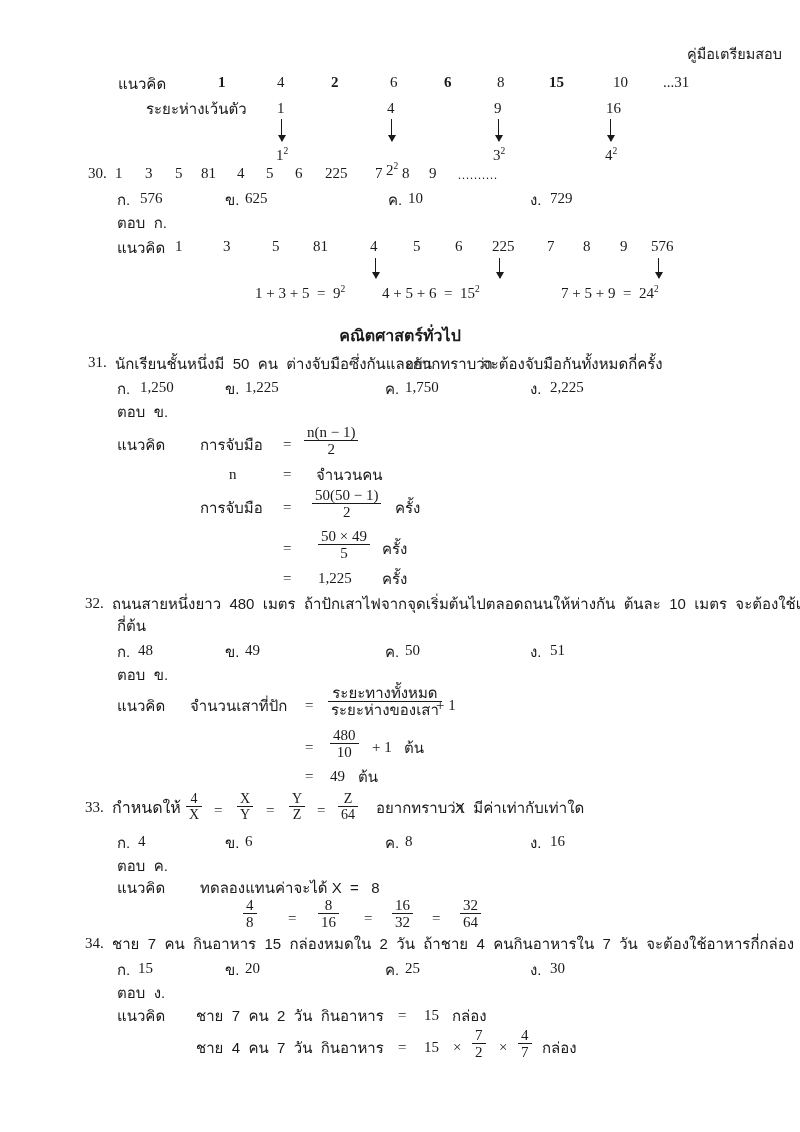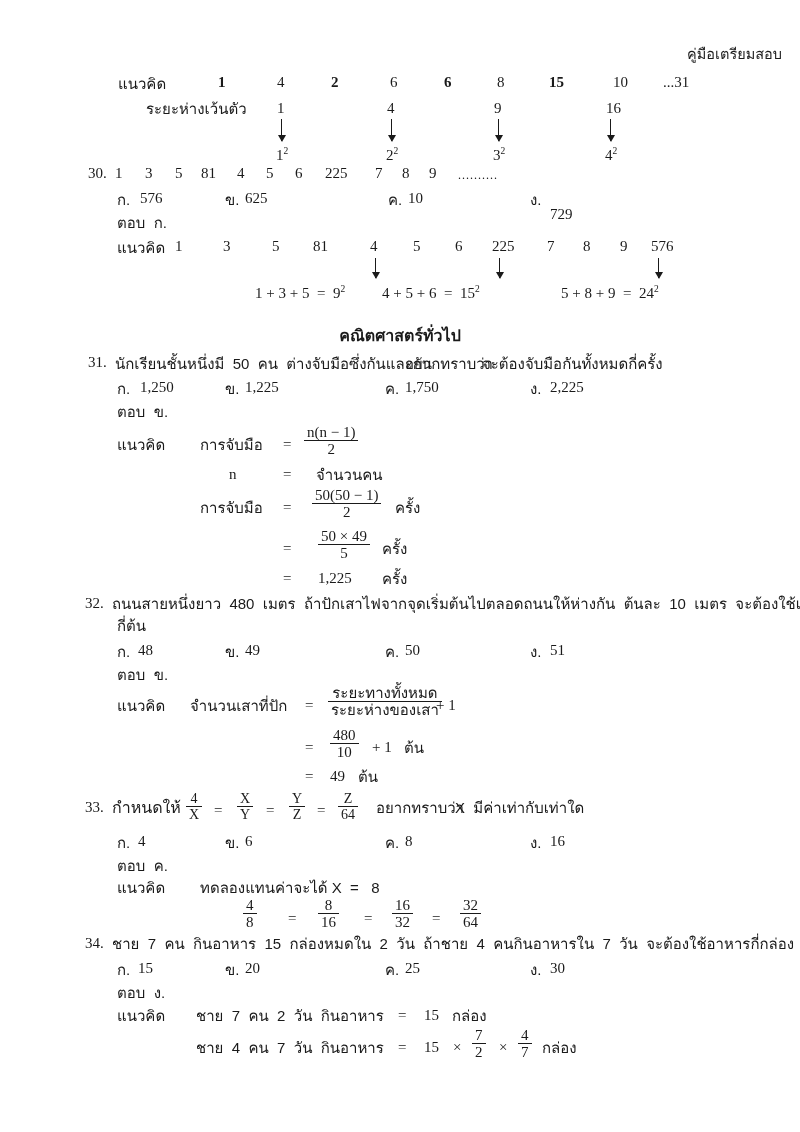--- a/index.html
+++ b/index.html
@@ -66,21 +66,21 @@
     <div class="t" style="left:387px;top:101px;">4</div>
     <div class="t" style="left:494px;top:101px;">9</div>
     <div class="t" style="left:606px;top:101px;">16</div>
 
     <div class="arrow" style="left:281px;top:119px;height:22px;"></div>
     <div class="arrow" style="left:391px;top:119px;height:22px;"></div>
     <div class="arrow" style="left:498px;top:119px;height:22px;"></div>
     <div class="arrow" style="left:610px;top:119px;height:22px;"></div>
 
     <div class="t" style="left:276px;top:147px;"><span>1</span><span class="sup">2</span></div>
-    <div class="t" style="left:386px;top:147px;"><span>2</span><span class="sup">2</span></div>
+    <div class="t" style="left:386px;top:162px;"><span>2</span><span class="sup">2</span></div>
     <div class="t" style="left:493px;top:147px;"><span>3</span><span class="sup">2</span></div>
     <div class="t" style="left:605px;top:147px;"><span>4</span><span class="sup">2</span></div>
   </div>
 
   <div>
     <div class="t" style="left:88px;top:166px;">30.</div>
     <div class="t" style="left:115px;top:166px;">1</div>
     <div class="t" style="left:145px;top:166px;">3</div>
     <div class="t" style="left:175px;top:166px;">5</div>
     <div class="t" style="left:201px;top:166px;">81</div>
@@ -93,21 +93,21 @@
     <div class="t" style="left:429px;top:166px;">9</div>
     <div class="t" style="left:458px;top:169px;font-size:12px;letter-spacing:1px;">..........</div>
 
     <div class="t th" style="left:117px;top:192px;">ก.</div>
     <div class="t" style="left:140px;top:191px;">576</div>
     <div class="t th" style="left:225px;top:192px;">ข.</div>
     <div class="t" style="left:245px;top:191px;">625</div>
     <div class="t th" style="left:388px;top:192px;">ค.</div>
     <div class="t" style="left:408px;top:191px;">10</div>
     <div class="t th" style="left:530px;top:192px;">ง.</div>
-    <div class="t" style="left:550px;top:191px;margin-top:16px;">729</div>
+    <div class="t" style="left:550px;top:191px;">729</div>
 
     <div class="t th u" style="left:117px;top:215px;"><span>ตอบ</span><span>&nbsp; </span><span>ก.</span></div>
 
     <div class="t th" style="left:117px;top:240px;">แนวคิด</div>
     <div class="t" style="left:175px;top:239px;">1</div>
     <div class="t" style="left:223px;top:239px;">3</div>
     <div class="t" style="left:272px;top:239px;">5</div>
     <div class="t" style="left:313px;top:239px;">81</div>
     <div class="t" style="left:370px;top:239px;">4</div>
     <div class="t" style="left:413px;top:239px;">5</div>
@@ -117,21 +117,21 @@
     <div class="t" style="left:583px;top:239px;">8</div>
     <div class="t" style="left:620px;top:239px;">9</div>
     <div class="t" style="left:651px;top:239px;">576</div>
 
     <div class="arrow" style="left:375px;top:258px;height:20px;"></div>
     <div class="arrow" style="left:499px;top:258px;height:20px;"></div>
     <div class="arrow" style="left:658px;top:258px;height:20px;"></div>
 
     <div class="t" style="left:255px;top:285px;"><span>1 + 3 + 5</span><span>&nbsp; = &nbsp;</span><span>9</span><span class="sup">2</span></div>
     <div class="t" style="left:382px;top:285px;"><span>4 + 5 + 6</span><span>&nbsp; = &nbsp;</span><span>15</span><span class="sup">2</span></div>
-    <div class="t" style="left:561px;top:285px;"><span>5 + 8 + 9</span><span>&nbsp; = &nbsp;</span><span>24</span><span class="sup">2</span></div>
+    <div class="t" style="left:561px;top:285px;"><span>7 + 5 + 9</span><span>&nbsp; = &nbsp;</span><span>24</span><span class="sup">2</span></div>
   </div>
 
   <div class="center th b" style="top:323px;font-size:16px;">คณิตศาสตร์ทั่วไป</div>
 
   <div>
     <div class="t" style="left:88px;top:355px;">31.</div>
     <div class="t th" style="left:115px;top:356px;font-size:15px;">นักเรียนชั้นหนึ่งมี  50  คน  ต่างจับมือซึ่งกันและกัน</div>
     <div class="t th u" style="left:405px;top:356px;font-size:15px;">อยากทราบว่า</div>
     <div class="t th" style="left:482px;top:356px;font-size:15px;">จะต้องจับมือกันทั้งหมดกี่ครั้ง</div>
 

